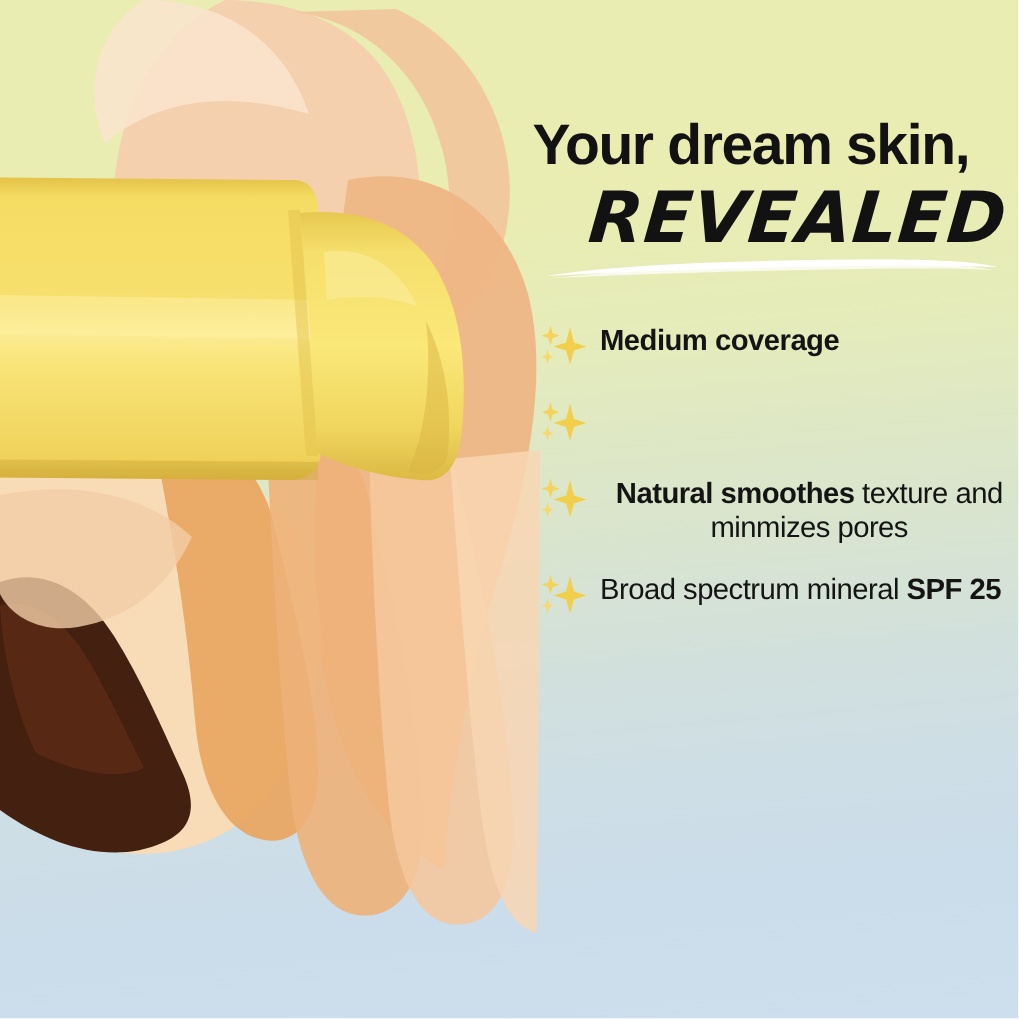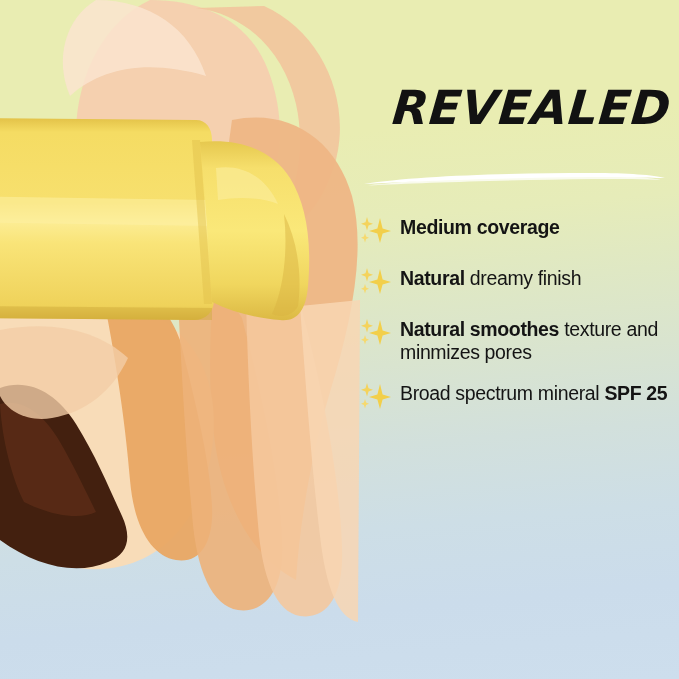--- a/index.html
+++ b/index.html
@@ -100,20 +100,21 @@
     margin-top: 2px;
     margin-right: 8px;
   }
   .btext {
     font-size: 19.5px;
     line-height: 1.16;
     color: #141414;
     font-weight: 400;
     letter-spacing: -0.35px;
     padding-top: 4px;
+    text-align: center;
   }
   .btext b { font-weight: 700; }
 </style>
 </head>
 <body>
 
 <div id="ad">
 
   <div class="art">
     <svg viewBox="0 0 360 679" xmlns="http://www.w3.org/2000/svg">
@@ -186,20 +187,21 @@
         <path d="M284,214 C298,242 302,276 298,306 C292,316 282,318 272,314
                  C284,288 288,250 284,214 Z" fill="#d9b441" opacity="0.5"></path>
         <path d="M200,140 C204,196 208,250 212,304 L204,304 C200,250 196,196 192,140 Z" fill="#e0bf49" opacity="0.45"></path>
       </g>
     </svg>
   </div>
 
   <div class="copy">
 
     <div class="headline">
+      <div class="line1">Your dream skin,</div>
       <div class="line2">REVEALED</div>
     </div>
 
     <svg class="swoosh" viewBox="0 0 305 16" xmlns="http://www.w3.org/2000/svg">
       <path d="M2,12 C50,4 140,1 230,1 C266,1 292,3 303,6
                C292,6 262,5 228,5 C140,6 52,9 2,12 Z" fill="#ffffff"></path>
       <path d="M6,13.5 C60,7 150,4 240,4 C268,4 290,6 300,8
                C284,7 258,7 232,7 C146,8 58,11 6,13.5 Z" fill="#ffffff" opacity="0.75"></path>
     </svg>
 
@@ -215,23 +217,20 @@
           <b>Medium coverage</b>
         </div>
       </div>
 
       <div class="bullet">
         <svg class="spark" viewBox="0 0 34 34">
           <path d="M22,4 L24.6,14.4 L33,17 L24.6,19.6 L22,29 L19.4,19.6 L11,17 L19.4,14.4 Z" fill="#f2cf4a"></path>
           <path d="M9,3 L10.5,8.2 L15,9.8 L10.5,11.4 L9,16.4 L7.5,11.4 L3,9.8 L7.5,8.2 Z" fill="#f4d35c"></path>
           <path d="M7,19 L8.1,22.6 L11,23.8 L8.1,25 L7,28.6 L5.9,25 L3,23.8 L5.9,22.6 Z" fill="#f6d96e"></path>
         </svg>
-        <div class="btext">
-          <b>Natural</b><span> dreamy finish</span>
-        </div>
       </div>
 
       <div class="bullet">
         <svg class="spark" viewBox="0 0 34 34">
           <path d="M22,4 L24.6,14.4 L33,17 L24.6,19.6 L22,29 L19.4,19.6 L11,17 L19.4,14.4 Z" fill="#f2cf4a"></path>
           <path d="M9,3 L10.5,8.2 L15,9.8 L10.5,11.4 L9,16.4 L7.5,11.4 L3,9.8 L7.5,8.2 Z" fill="#f4d35c"></path>
           <path d="M7,19 L8.1,22.6 L11,23.8 L8.1,25 L7,28.6 L5.9,25 L3,23.8 L5.9,22.6 Z" fill="#f6d96e"></path>
         </svg>
         <div class="btext">
           <b>Natural smoothes</b><span> texture and minmizes pores</span>

